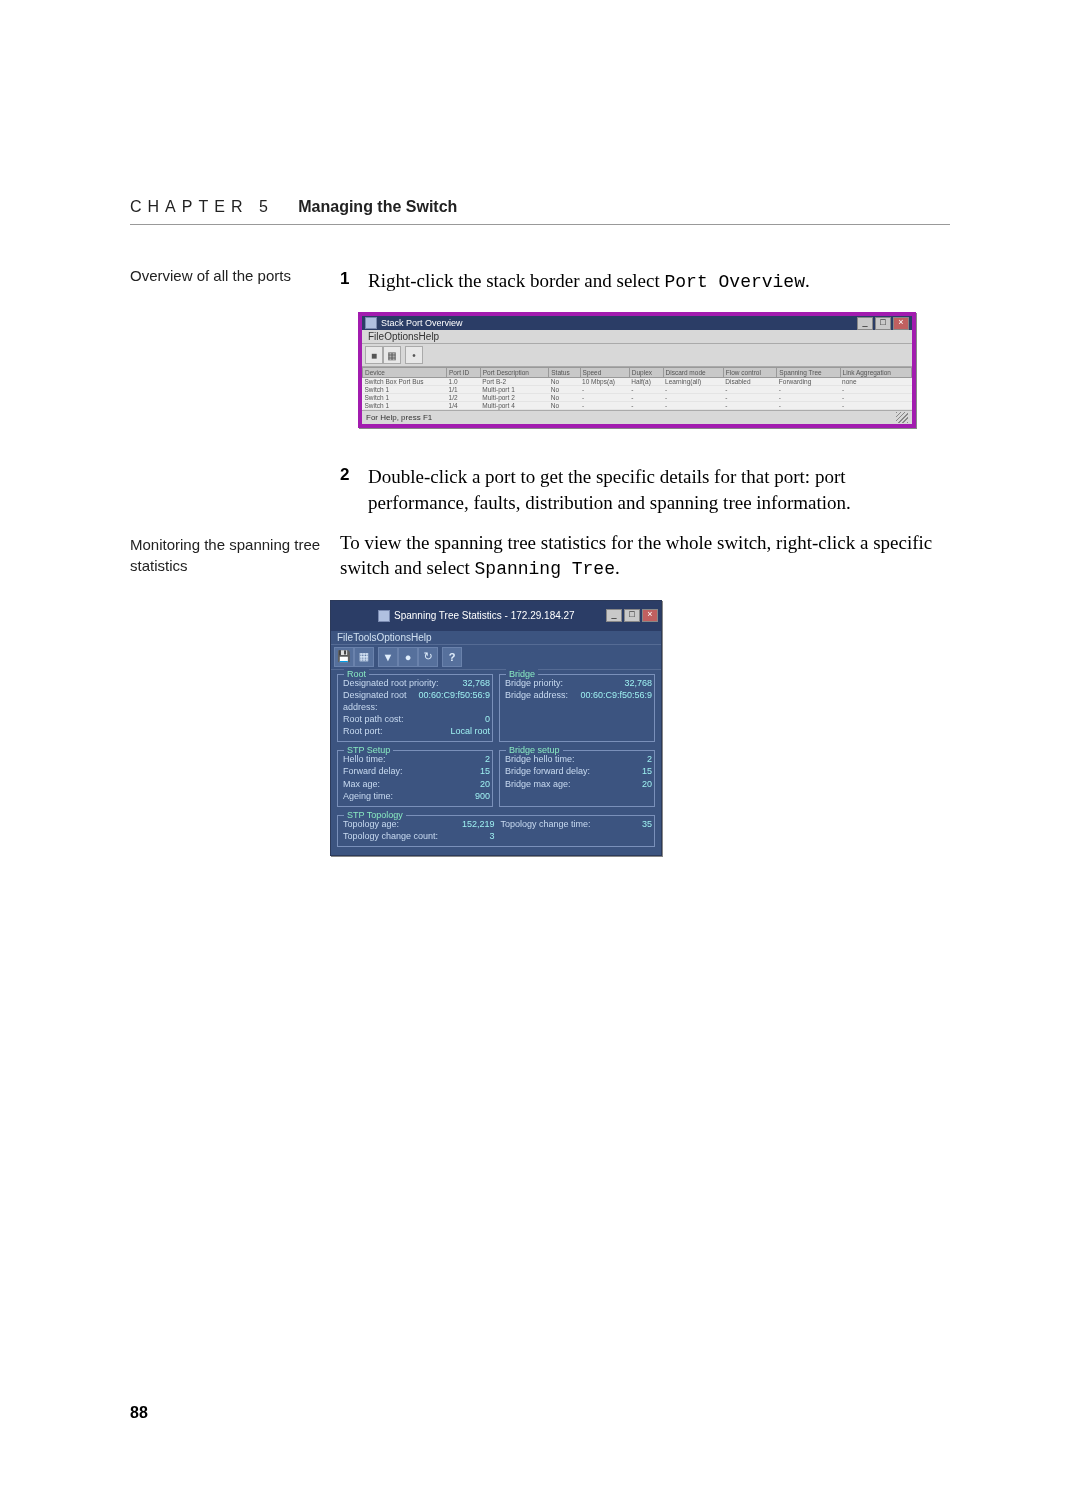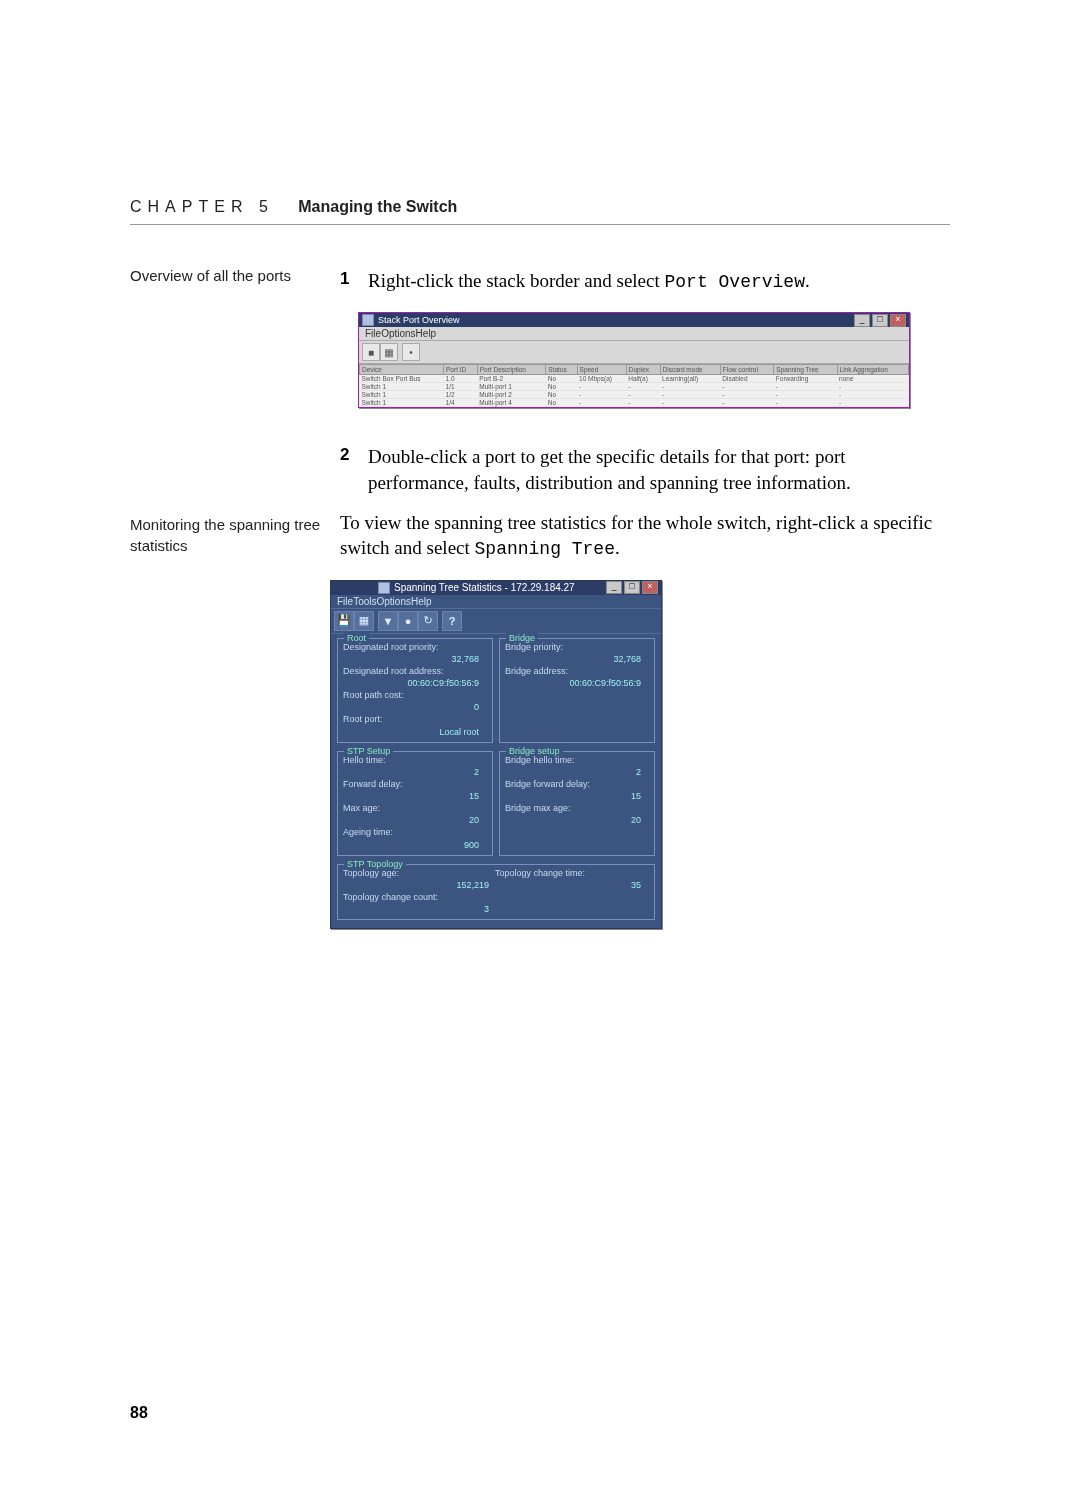--- a/index.html
+++ b/index.html
@@ -82,21 +82,21 @@
     font-family: "Courier New", Courier, monospace;
     font-size: 18px;
   }
   .figure {
     margin: 18px 0 26px 228px;
   }
 
   
   .port-window {
     width: 550px;
-    border: 1px solid #a21caf;
+    border: 4px solid #a21caf;
     font-family: Arial, Helvetica, sans-serif;
     font-size: 8px;
     background: #d8d8d8;
     box-shadow: 1px 1px 0 #888;
   }
   .win-titlebar {
     display: flex;
     align-items: center;
     justify-content: space-between;
     background: linear-gradient(#2b3d66, #2b3d66);
@@ -190,21 +190,21 @@
   
   .stp-window {
     width: 330px;
     border: 1px solid #2c3a5a;
     font-family: Arial, Helvetica, sans-serif;
     font-size: 9px;
     background: #3c5480;
     color: #d0e0f0;
     box-shadow: 1px 1px 0 #888;
   }
-  .stp-window .win-titlebar { font-size: 10px; height: 14px; padding-left: 47px; }
+  .stp-window .win-titlebar { font-size: 10px; height: 30px; padding-left: 47px; }
   .stp-window .win-menubar { background: #3c5480; color: #d0e0f0; border-bottom: 1px solid #556b94;}
   .stp-window .win-toolbar { background: #3c5480; border-bottom: 1px solid #556b94;}
   .stp-window .tb-btn {
     width: 18px; height: 18px;
     border: 1px solid #6a82ac;
     background: #56709c;
     color: #e0eefc;
     font-size: 11px;
   }
   .tb-save { background:#56709c; }
@@ -219,37 +219,36 @@
     flex-direction: column;
     gap: 2px;
   }
   .group-row {
     display: flex;
     gap: 6px;
   }
   .group {
     flex: 1;
     border: 1px solid #7a90ba;
-    padding: 2px 13px 4px 5px;
+    padding: 2px 2px 4px 5px;
     position: relative;
   }
   .group-title {
     color: #88e8c0;
     font-size: 9px;
     position: absolute;
     top: -6px;
     left: 6px;
     background: #3c5480;
     padding: 0 3px;
   }
   .kv {
     display: flex;
     justify-content: space-between;
     line-height: 1.35;
-    flex-direction: column;
   }
   .kv .k { color: #c8daf0; }
   .kv .v { color: #9ef0f0; text-align: right; white-space: nowrap; }
 
   .page-num {
     position: absolute;
     bottom: 70px;
     left: 130px;
     font-family: Arial, Helvetica, sans-serif;
     font-weight: bold;
@@ -362,20 +361,24 @@
                 <td>No</td>
                 <td>-</td>
                 <td>-</td>
                 <td>-</td>
                 <td>-</td>
                 <td>-</td>
                 <td>-</td>
               </tr>
             </tbody>
         </table>
+        <div class="win-status">
+          <span>For Help, press F1</span>
+          <span class="resize-grip"></span>
+        </div>
       </div>
     </div>
 
     <div class="row">
       <div class="side"></div>
       <div class="main">
         <div class="step">
           <div class="step-num">2</div>
           <div class="step-text">Double-click a port to get the specific details for that port: port performance, faults, distribution and spanning tree information.</div>
         </div>

